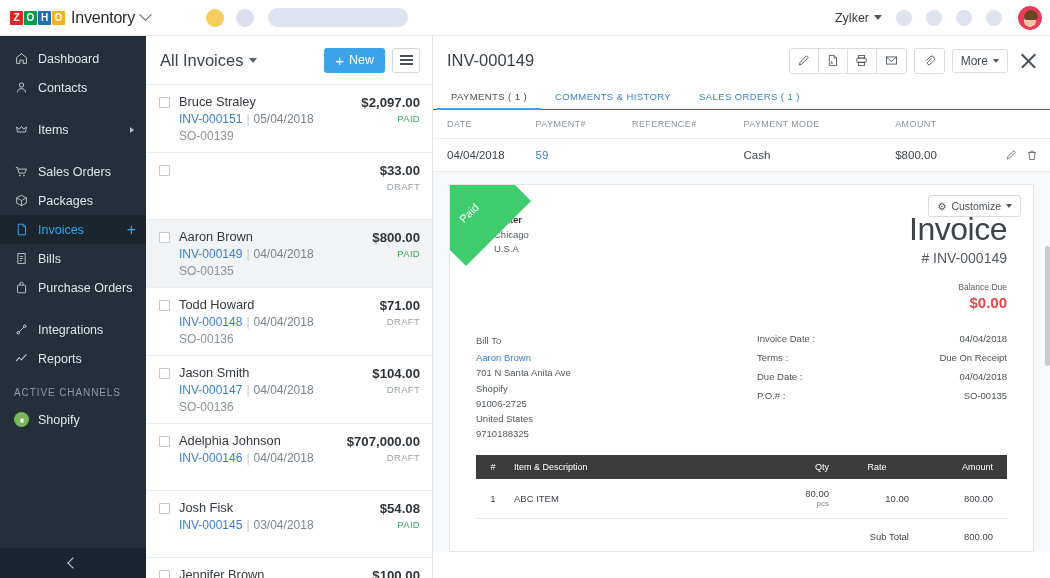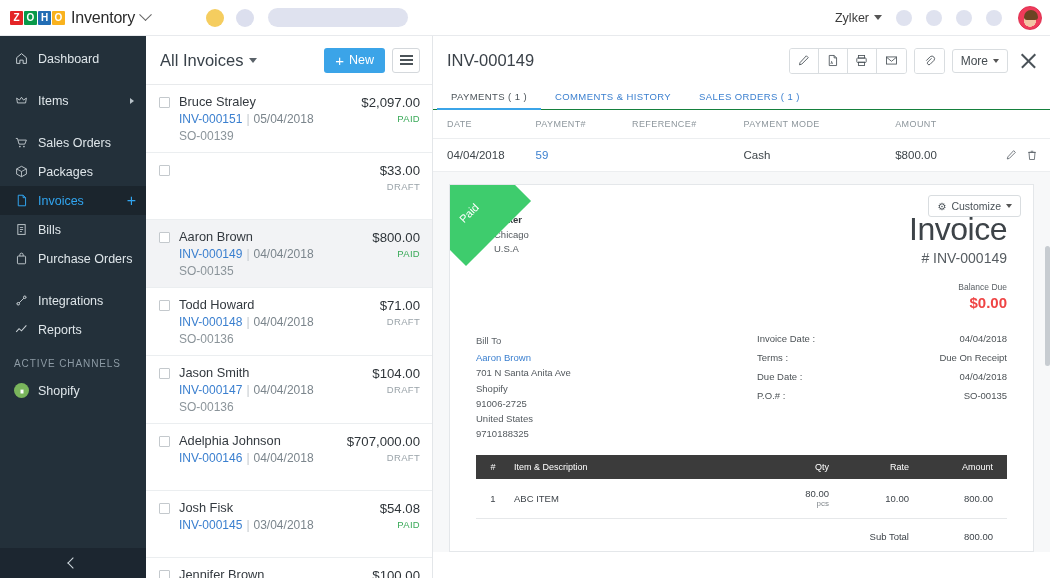--- a/index.html
+++ b/index.html
@@ -133,21 +133,21 @@
     position: absolute; left: 13px; top: 12px; width: 11px; height: 11px;
     border: 1px solid #c4c9cd; border-radius: 1px; background: #fff;
   }
   .inv-body { margin-left: 20px; padding-right: 80px; }
   .inv-name { font-size: 12.8px; color: #33393f; margin-bottom: 3px; }
   .inv-meta { font-size: 12px; color: #7b858c; }
   .inv-num { color: #3a7fcf; }
   .inv-sep { color: #c3c9cd; margin: 0 4px; }
   .inv-so { font-size: 12px; color: #8b949a; margin-top: 3px; }
   .inv-right { position: absolute; right: 12px; top: 10px; text-align: right; }
-  .inv-amt { font-size: 13.2px; color: #2f353a; font-weight: normal; }
+  .inv-amt { font-size: 13.2px; color: #2f353a; font-weight: bold; }
   .inv-status { font-size: 9.5px; letter-spacing: .3px; margin-top: 3px; }
   .st-paid { color: #3aaa59; }
   .st-draft { color: #9aa3a9; }
 
   
   .detail {
     position: absolute; top: 36px; left: 433px; width: 617px; height: 542px;
     background: #fff; overflow: hidden;
   }
   .detail-head {
@@ -246,21 +246,21 @@
   .trow .tv { color: #4c5256; }
   .items-tbl { width: 100%; border-collapse: collapse; margin-top: 14px; }
   .items-tbl th {
     background: #3b3b3b; color: #fff; font-size: 9px; font-weight: normal;
     padding: 7px 0; text-align: left;
   }
   .items-tbl th.r, .items-tbl td.r { text-align: right; }
   .items-tbl th.i1 { width: 34px; text-align: center; padding-left: 0; }
   .items-tbl th.i2 { padding-left: 4px; }
   .items-tbl th.i3 { width: 80px; padding-right: 16px; }
-  .items-tbl th.i4 { width: 80px; padding-right: 16px; }
+  .items-tbl th.i4 { width: 80px; padding-right: 16px; text-align: center; }
   .items-tbl th.i5 { width: 82px; padding-right: 14px; }
   .items-tbl td { font-size: 9.5px; color: #3e444a; padding: 9px 0 4px 0; }
   .items-tbl td.i1 { text-align: center; }
   .items-tbl td.i2 { padding-left: 4px; }
   .items-tbl td.i3 { padding-right: 16px; }
   .items-tbl td.i4 { padding-right: 16px; }
   .items-tbl td.i5 { padding-right: 14px; }
   .qty-unit { font-size: 8px; color: #82888d; }
   .sub-sep { border-top: 1px solid #e6e8ea; margin-top: 6px; }
   .subtotal-row { display: flex; justify-content: flex-end; margin-top: 12px; font-size: 9.5px; color: #3e444a; }
@@ -308,20 +308,29 @@
 
     <div class="nav-item">
       <span class="ni-icon">
         <svg width="13" height="13" viewBox="0 0 16 16">
             <path d="M8 2L2 7v7h4V10h4v4h4V7z" fill="none" stroke="#dfe6ea" stroke-width="1.2"></path>
           </svg>
       </span>
       <span>Dashboard</span>
     </div>
 
+    <div class="nav-item">
+      <span class="ni-icon">
+        <svg width="13" height="13" viewBox="0 0 16 16">
+            <circle cx="8" cy="5" r="2.6" fill="none" stroke="#dfe6ea" stroke-width="1.2"></circle>
+            <path d="M3 14c0-3 2.3-4.6 5-4.6S13 11 13 14" fill="none" stroke="#dfe6ea" stroke-width="1.2"></path>
+          </svg>
+      </span>
+      <span>Contacts</span>
+    </div>
 
     <div class="nav-gap"></div>
 
     <div class="nav-item">
       <span class="ni-icon">
         <svg width="13" height="13" viewBox="0 0 16 16">
             <path d="M3 11h10l1-6-3.5 2.5L8 4 5.5 7.5 2 5z" fill="none" stroke="#dfe6ea" stroke-width="1.1"></path>
           </svg>
       </span>
       <span>Items</span>

